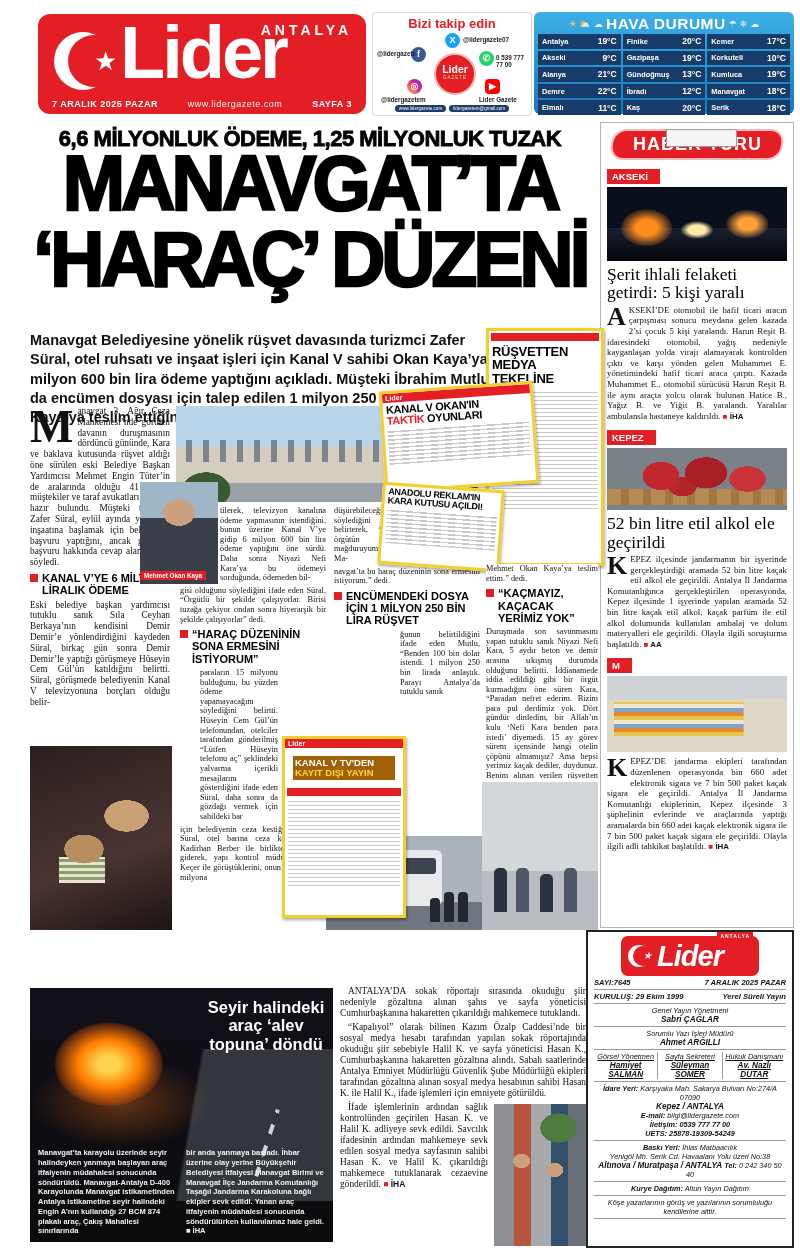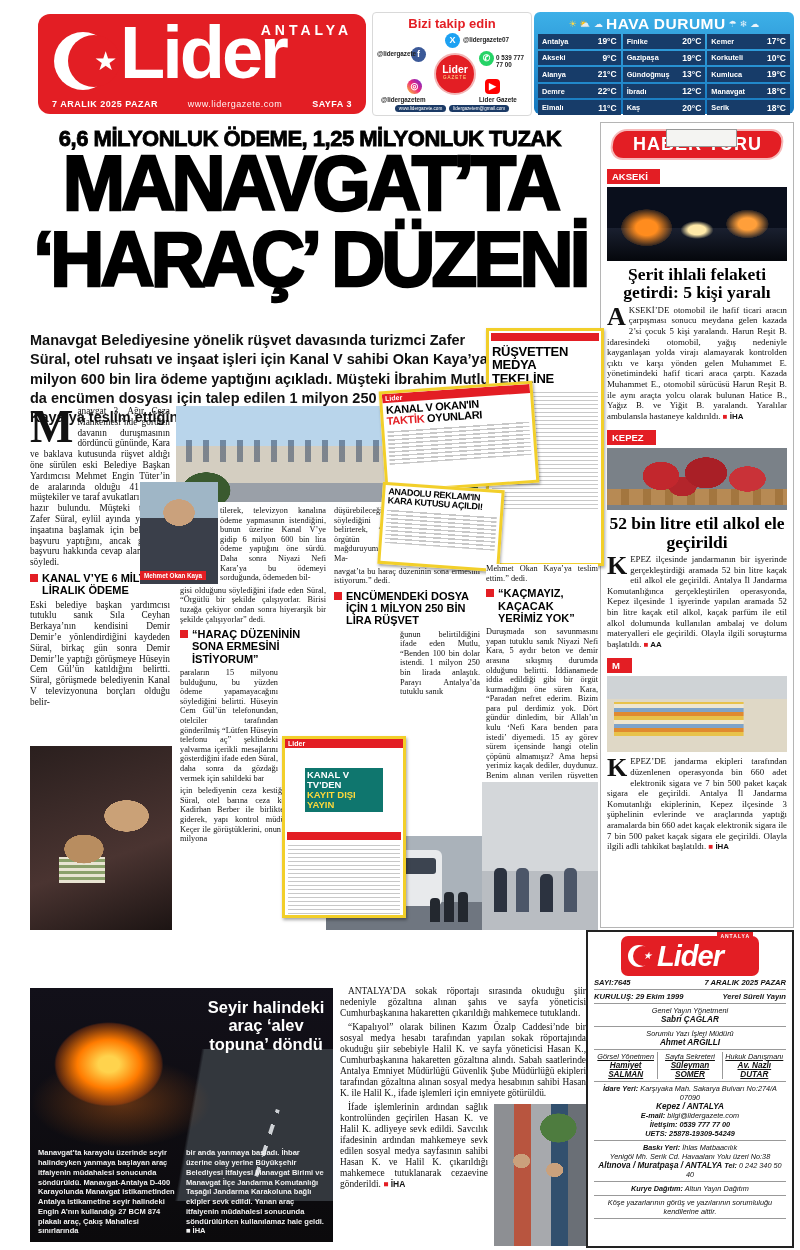--- a/index.html
+++ b/index.html
@@ -98,21 +98,21 @@
   .inset-card{position:absolute;background:#fff;border:3px solid #f2cf2a;box-shadow:1px 2px 3px rgba(0,0,0,.35);
     overflow:hidden;}
   .mini-bar{background:#e31e24;color:#fff;font-weight:bold;font-size:7px;padding:1px 3px;}
   .inset-head{font-weight:bold;color:#000;line-height:1.02;padding:2px 3px;letter-spacing:-.3px;}
   .fakecols{margin:2px 3px;height:100%;
     background:repeating-linear-gradient(0deg,#c8c8c8 0 1.5px, transparent 1.5px 4px);}
   .card-taktik{left:352px;top:-20px;width:148px;height:96px;transform:rotate(-4deg);z-index:3;}
   .card-anadolu{left:350px;top:80px;width:116px;height:76px;transform:rotate(4deg);z-index:4;}
   .card-rusvet{left:456px;top:-78px;width:112px;height:232px;z-index:2;}
   .card-kayit{left:252px;top:330px;width:118px;height:176px;z-index:6;}
-  .dark-panel{background:#0f766e;color:#fff;margin:20px;padding:2px;}
+  .dark-panel{background:#a16207;color:#fff;margin:8px;padding:2px;}
   .yellow-t{color:#ffd93b;}
   .red-strip{background:#e31e24;height:8px;margin:2px;}
 
   
   .sidebar{left:600px;top:122px;width:194px;height:806px;border:1px solid #b5b5b5;box-sizing:border-box;
     padding:4px 6px;overflow:hidden;}
   .ht-banner{width:168px;height:27px;margin:2px auto 6px;background:#e31e24;border-radius:14px;
     transform:skewX(-8deg);display:flex;align-items:center;justify-content:center;border:2px solid #f6b9b9;}
   .ht-banner span{transform:skewX(8deg);color:#fff;font-weight:bold;font-size:18px;letter-spacing:1px;}
   .tag{display:inline-block;background:#e31e24;color:#fff;font-weight:bold;font-size:9.5px;
@@ -127,22 +127,22 @@
       radial-gradient(26px 20px at 30% 45%, #c2272d 70%, transparent 71%),
       radial-gradient(30px 22px at 55% 40%, #a91f26 70%, transparent 71%),
       radial-gradient(26px 18px at 78% 50%, #c93238 70%, transparent 71%),
       radial-gradient(20px 14px at 42% 62%, #b3252b 70%, transparent 71%),
       repeating-linear-gradient(90deg,#b78a54 0 14px,#a3763f 14px 22px) 0 88%/100% 16px no-repeat,
       linear-gradient(#7a8188 0 100%);}
   .sb-ph3{background:
       repeating-linear-gradient(0deg,#e8c24a 0 4px,#e08a2f 4px 8px,#7fa3c8 8px 12px,#efe6cf 12px 16px) 14% 60%/72% 34px no-repeat,
       linear-gradient(180deg,#cfd3d6 0 30%, #dfd8c6 30% 100%);}
   .sb-ph3 .sign{position:absolute;left:34%;top:6px;width:36%;height:16px;background:#f4f4f2;border:1px solid #999;}
-  .sb-head{font-family:"Liberation Serif",serif;font-weight:bold;font-size:17.5px;line-height:1.05;
-    text-align:center;color:#000;margin:2px 0 3px;}
+  .sb-head{font-family:"Liberation Serif",serif;font-weight:normal;font-size:17.5px;line-height:1.05;
+    text-align:left;color:#000;margin:2px 0 3px;}
   .sb-body{font-family:"Liberation Serif",serif;font-size:8.8px;line-height:10.6px;text-align:justify;color:#111;margin-bottom:5px;}
   .sb-drop{float:left;font-family:"Liberation Serif",serif;font-weight:bold;font-size:26px;line-height:22px;margin:1px 3px 0 0;}
 
   
   .bot-title{left:30px;top:930px;width:556px;font-size:39px;font-weight:bold;color:#000;
     letter-spacing:-1.5px;-webkit-text-stroke:1.6px #000;}
   .firestory{left:30px;top:988px;width:303px;height:254px;background:#d946ef;color:#fff;}
   .fire-art{position:absolute;inset:0;
     background:
       radial-gradient(70px 54px at 26% 30%, #ffd34d 15%, #ff7b00 45%, rgba(255,90,0,.25) 75%, transparent 78%),
@@ -373,21 +373,21 @@
       <p>Eski belediye başkan yardımcısı tutuklu sanık Sıla Ceyhan Berkaya’nın kendisini Demir Demir’e yönlendirdiğini kaydeden Süral, birkaç gün sonra Demir Demir’le yaptığı görüşmeye Hüseyin Cem Gül’ün katıldığını belirtti. Süral, görüşmede belediyenin Kanal V televizyonuna borçları olduğu belir-</p>
     </div>
 
     <div id="col2" class="col bodytxt">
       <p style="margin-left:40px;">tilerek, televizyon kanalına ödeme yapmasının istendiğini, bunun üzerine Kanal V’ye gidip 6 milyon 600 bin lira ödeme yaptığını öne sürdü. Daha sonra Niyazi Nefi Kara’ya bu ödemeyi sorduğunda, ödemeden bil-</p>
       <p>gisi olduğunu söylediğini ifade eden Süral, “Örgütlü bir şekilde çalışıyorlar. Birisi tuzağa çekiyor ondan sonra hiyerarşik bir şekilde çalışıyorlar” dedi.</p>
       <div class="sub">
           <span class="bullet"></span>
           <span>“HARAÇ DÜZENİNİN SONA ERMESİNİ İSTİYORUM”</span>
         </div>
-      <p style="margin-right:48px;">paraların 15 milyonu bulduğunu, bu yüzden ödeme yapamayacağını söylediğini belirtti. Hüseyin Cem Gül’ün telefonundan, otelciler tarafından gönderilmiş “Lütfen Hüseyin telefonu aç” şeklindeki yalvarma içerikli mesajlarını gösterdiğini ifade eden Süral, daha sonra da gözdağı vermek için sahildeki bar</p>
+      <p style="margin-right:48px;margin-left:20px;">paraların 15 milyonu bulduğunu, bu yüzden ödeme yapamayacağını söylediğini belirtti. Hüseyin Cem Gül’ün telefonundan, otelciler tarafından gönderilmiş “Lütfen Hüseyin telefonu aç” şeklindeki yalvarma içerikli mesajlarını gösterdiğini ifade eden Süral, daha sonra da gözdağı vermek için sahildeki bar</p>
       <p>için belediyenin ceza kestiğini savundu. Süral, otel barına ceza kesildiği gün Kadirhan Berber ile birlikte belediyeye giderek, yapı kontrol müdürü Hüseyin Keçer ile görüştüklerini, onun da cezayı 15 milyona</p>
     </div>
 
     <div id="col3" class="col bodytxt">
       <p style="margin-right:88px;">düşürebileceğini söylediğini belirterek, “Bu örgütün mağduruyum. Ma-</p>
       <p>navgat’ta bu haraç düzeninin sona ermesini istiyorum.” dedi.</p>
       <div class="sub">
           <span class="bullet"></span>
           <span>ENCÜMENDEKİ DOSYA İÇİN 1 MİLYON 250 BİN LİRA RÜŞVET</span>
         </div>

